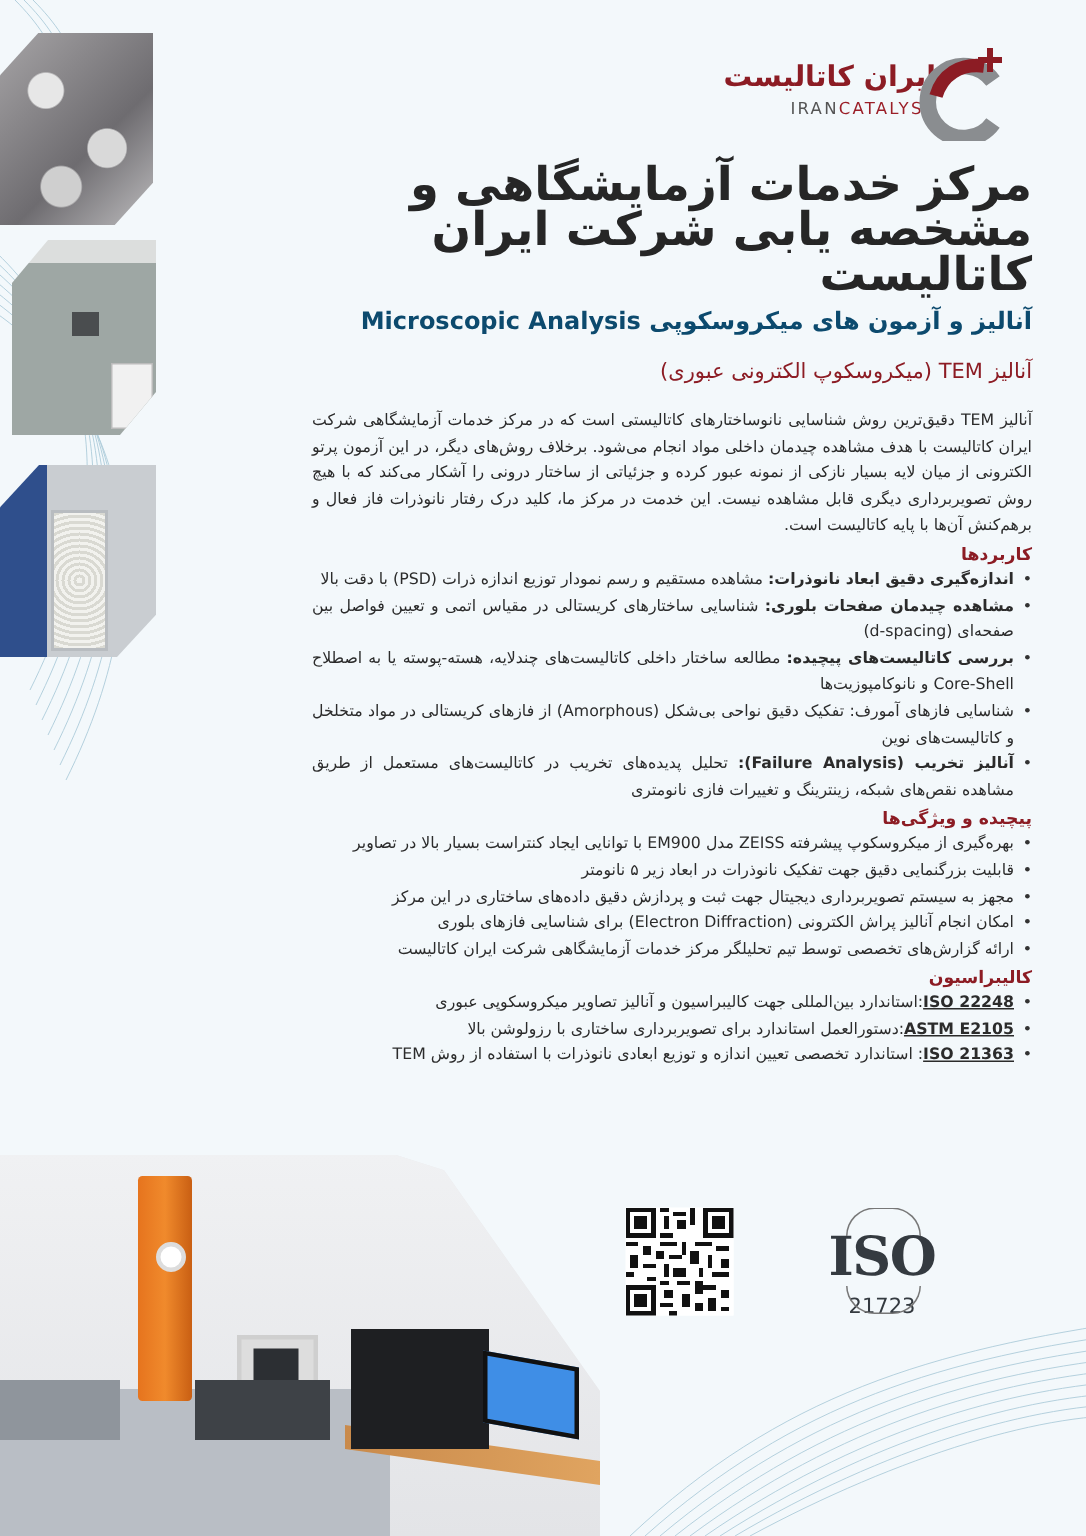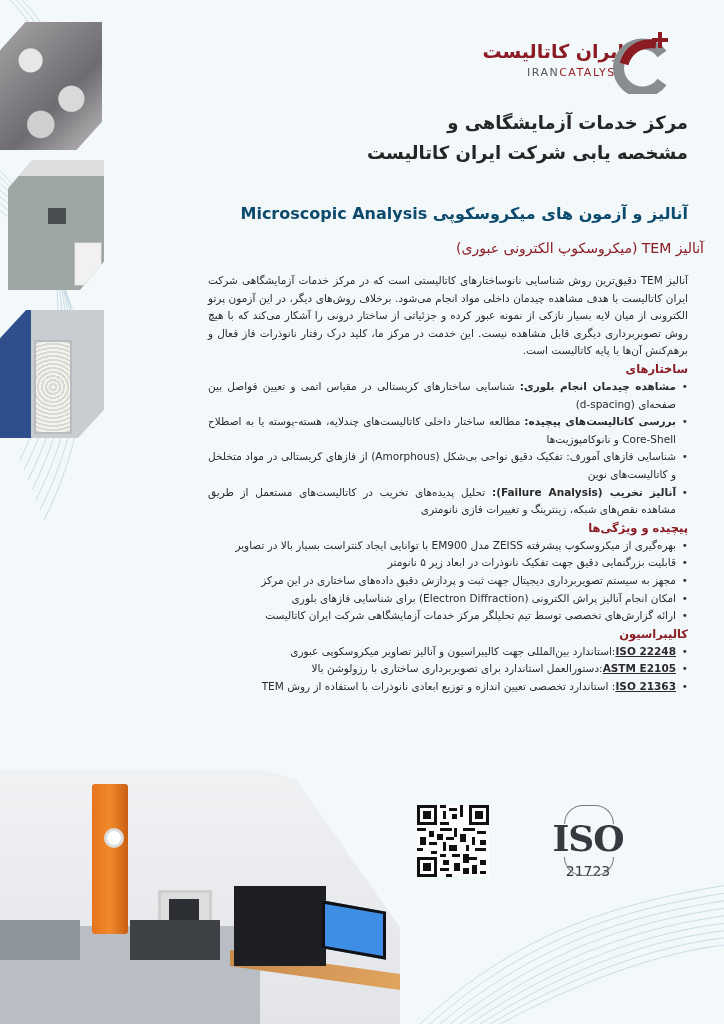--- a/index.html
+++ b/index.html
@@ -14,23 +14,23 @@
   .hex-2{left:8px;top:160px;width:96px;height:130px;background:linear-gradient(180deg,#dcdedd 0 12%,#9ea7a4 12% 100%);}
   .hex-2 .cab{position:absolute;left:66px;top:82px;width:26px;height:42px;background:#f1f1f1;border:1px solid #bbb;}
   .hex-2 .pic{position:absolute;left:40px;top:48px;width:18px;height:16px;background:#4a4d4f;}
   .hex-3{left:0;top:310px;width:104px;height:128px;background:linear-gradient(90deg,#2f4f8c 0 30%,#c9cdd1 30% 100%);}
   .hex-3 .jar{position:absolute;left:34px;top:30px;width:34px;height:90px;background:repeating-radial-gradient(circle at 50% 50%,#f2f2ee 0 2px,#d9d9d2 2px 4px);border:2px solid #b8bcc0;}
   .logo{position:absolute;right:52px;top:30px;width:170px;height:60px;}
   .logo-fa{position:absolute;right:48px;top:10px;color:#8c1c24;font-weight:bold;font-size:19px;direction:rtl;white-space:nowrap;}
   .logo-en{position:absolute;right:48px;top:36px;font-size:11px;letter-spacing:1.5px;color:#555;white-space:nowrap;}
   .logo-en b{color:#9b1f28;font-weight:normal;}
   .logo-mark{position:absolute;right:0;top:0;width:62px;height:64px;}
-  .main-title{position:absolute;right:36px;top:108px;width:420px;text-align:right;direction:rtl;font-size:18px;font-weight:bold;line-height:30px;color:#262626;}
+  .main-title{position:absolute;right:36px;top:108px;width:420px;text-align:right;direction:rtl;font-size:31px;font-weight:bold;line-height:30px;color:#262626;}
   .section-title{position:absolute;right:36px;top:204px;width:520px;text-align:right;direction:rtl;font-size:16px;font-weight:bold;color:#0c4a6e;white-space:nowrap;}
-  .subtitle{position:absolute;right:20px;top:240px;text-align:left;direction:rtl;font-size:14px;color:#8c1c24;white-space:nowrap;}
+  .subtitle{position:absolute;right:36px;top:240px;text-align:left;direction:rtl;font-size:14px;color:#8c1c24;white-space:nowrap;}
   .content{position:absolute;right:36px;top:272px;width:480px;direction:rtl;text-align:justify;font-size:10.5px;line-height:17.6px;color:#2b2b2b;}
   .content p{margin:0;}
   .h{color:#8c1c24;font-weight:bold;font-size:11.5px;margin:0;line-height:18px;}
   ul{margin:0;padding:0 12px 0 0;list-style:none;}
   li{position:relative;}
   li:before{content:"•";position:absolute;right:-12px;top:0;color:#333;}
   li b{font-weight:bold;}
   .ltr{direction:ltr;unicode-bidi:embed;text-decoration:underline;}
   .photo{position:absolute;left:0;top:770px;width:400px;height:254px;overflow:hidden;clip-path:polygon(0 0,66% 0,74% 4%,100% 62%,100% 100%,0 100%);background:#e9eaec;}
   .photo .wall{position:absolute;inset:0;background:linear-gradient(180deg,#f0f1f3,#e3e4e7);}
@@ -104,23 +104,24 @@
   <div>مرکز خدمات آزمایشگاهی و</div>
   <div>مشخصه یابی شرکت ایران کاتالیست</div>
 </div>
 
 <div class="section-title">آنالیز و آزمون های میکروسکوپی Microscopic Analysis</div>
 <div class="subtitle">آنالیز TEM (میکروسکوپ الکترونی عبوری)</div>
 
 <div class="content">
   <p>آنالیز TEM دقیق‌ترین روش شناسایی نانوساختارهای کاتالیستی است که در مرکز خدمات آزمایشگاهی شرکت ایران کاتالیست با هدف مشاهده چیدمان داخلی مواد انجام می‌شود. برخلاف روش‌های دیگر، در این آزمون پرتو الکترونی از میان لایه بسیار نازکی از نمونه عبور کرده و جزئیاتی از ساختار درونی را آشکار می‌کند که با هیچ روش تصویربرداری دیگری قابل مشاهده نیست. این خدمت در مرکز ما، کلید درک رفتار نانوذرات فاز فعال و برهم‌کنش آن‌ها با پایه کاتالیست است.</p>
 
-  <p class="h">ساختارهای</p>
+  <p class="h">کاربردها</p>
   <ul>
-    <li><b>مشاهده چیدمان انجام بلوری:</b><span> شناسایی ساختارهای کریستالی در مقیاس اتمی و تعیین فواصل بین صفحه‌ای (d-spacing)</span></li>
+    <li><b>اندازه‌گیری دقیق ابعاد نانوذرات:</b><span> مشاهده مستقیم و رسم نمودار توزیع اندازه ذرات (PSD) با دقت بالا</span></li>
+    <li><b>مشاهده چیدمان صفحات بلوری:</b><span> شناسایی ساختارهای کریستالی در مقیاس اتمی و تعیین فواصل بین صفحه‌ای (d-spacing)</span></li>
     <li><b>بررسی کاتالیست‌های پیچیده:</b><span> مطالعه ساختار داخلی کاتالیست‌های چندلایه، هسته-پوسته یا به اصطلاح Core-Shell و نانوکامپوزیت‌ها</span></li>
     <li><b></b><span>شناسایی فازهای آمورف: تفکیک دقیق نواحی بی‌شکل (Amorphous) از فازهای کریستالی در مواد متخلخل و کاتالیست‌های نوین</span></li>
     <li><b>آنالیز تخریب (Failure Analysis):</b><span> تحلیل پدیده‌های تخریب در کاتالیست‌های مستعمل از طریق مشاهده نقص‌های شبکه، زینترینگ و تغییرات فازی نانومتری</span></li>
   </ul>
 
   <p class="h">پیچیده و ویژگی‌ها</p>
   <ul>
     <li>بهره‌گیری از میکروسکوپ پیشرفته ZEISS  مدل EM900 با توانایی ایجاد کنتراست بسیار بالا در تصاویر</li>
     <li>قابلیت بزرگنمایی دقیق جهت تفکیک نانوذرات در ابعاد زیر ۵ نانومتر</li>
     <li>مجهز به سیستم تصویربرداری دیجیتال جهت ثبت و پردازش دقیق داده‌های ساختاری در این مرکز</li>

